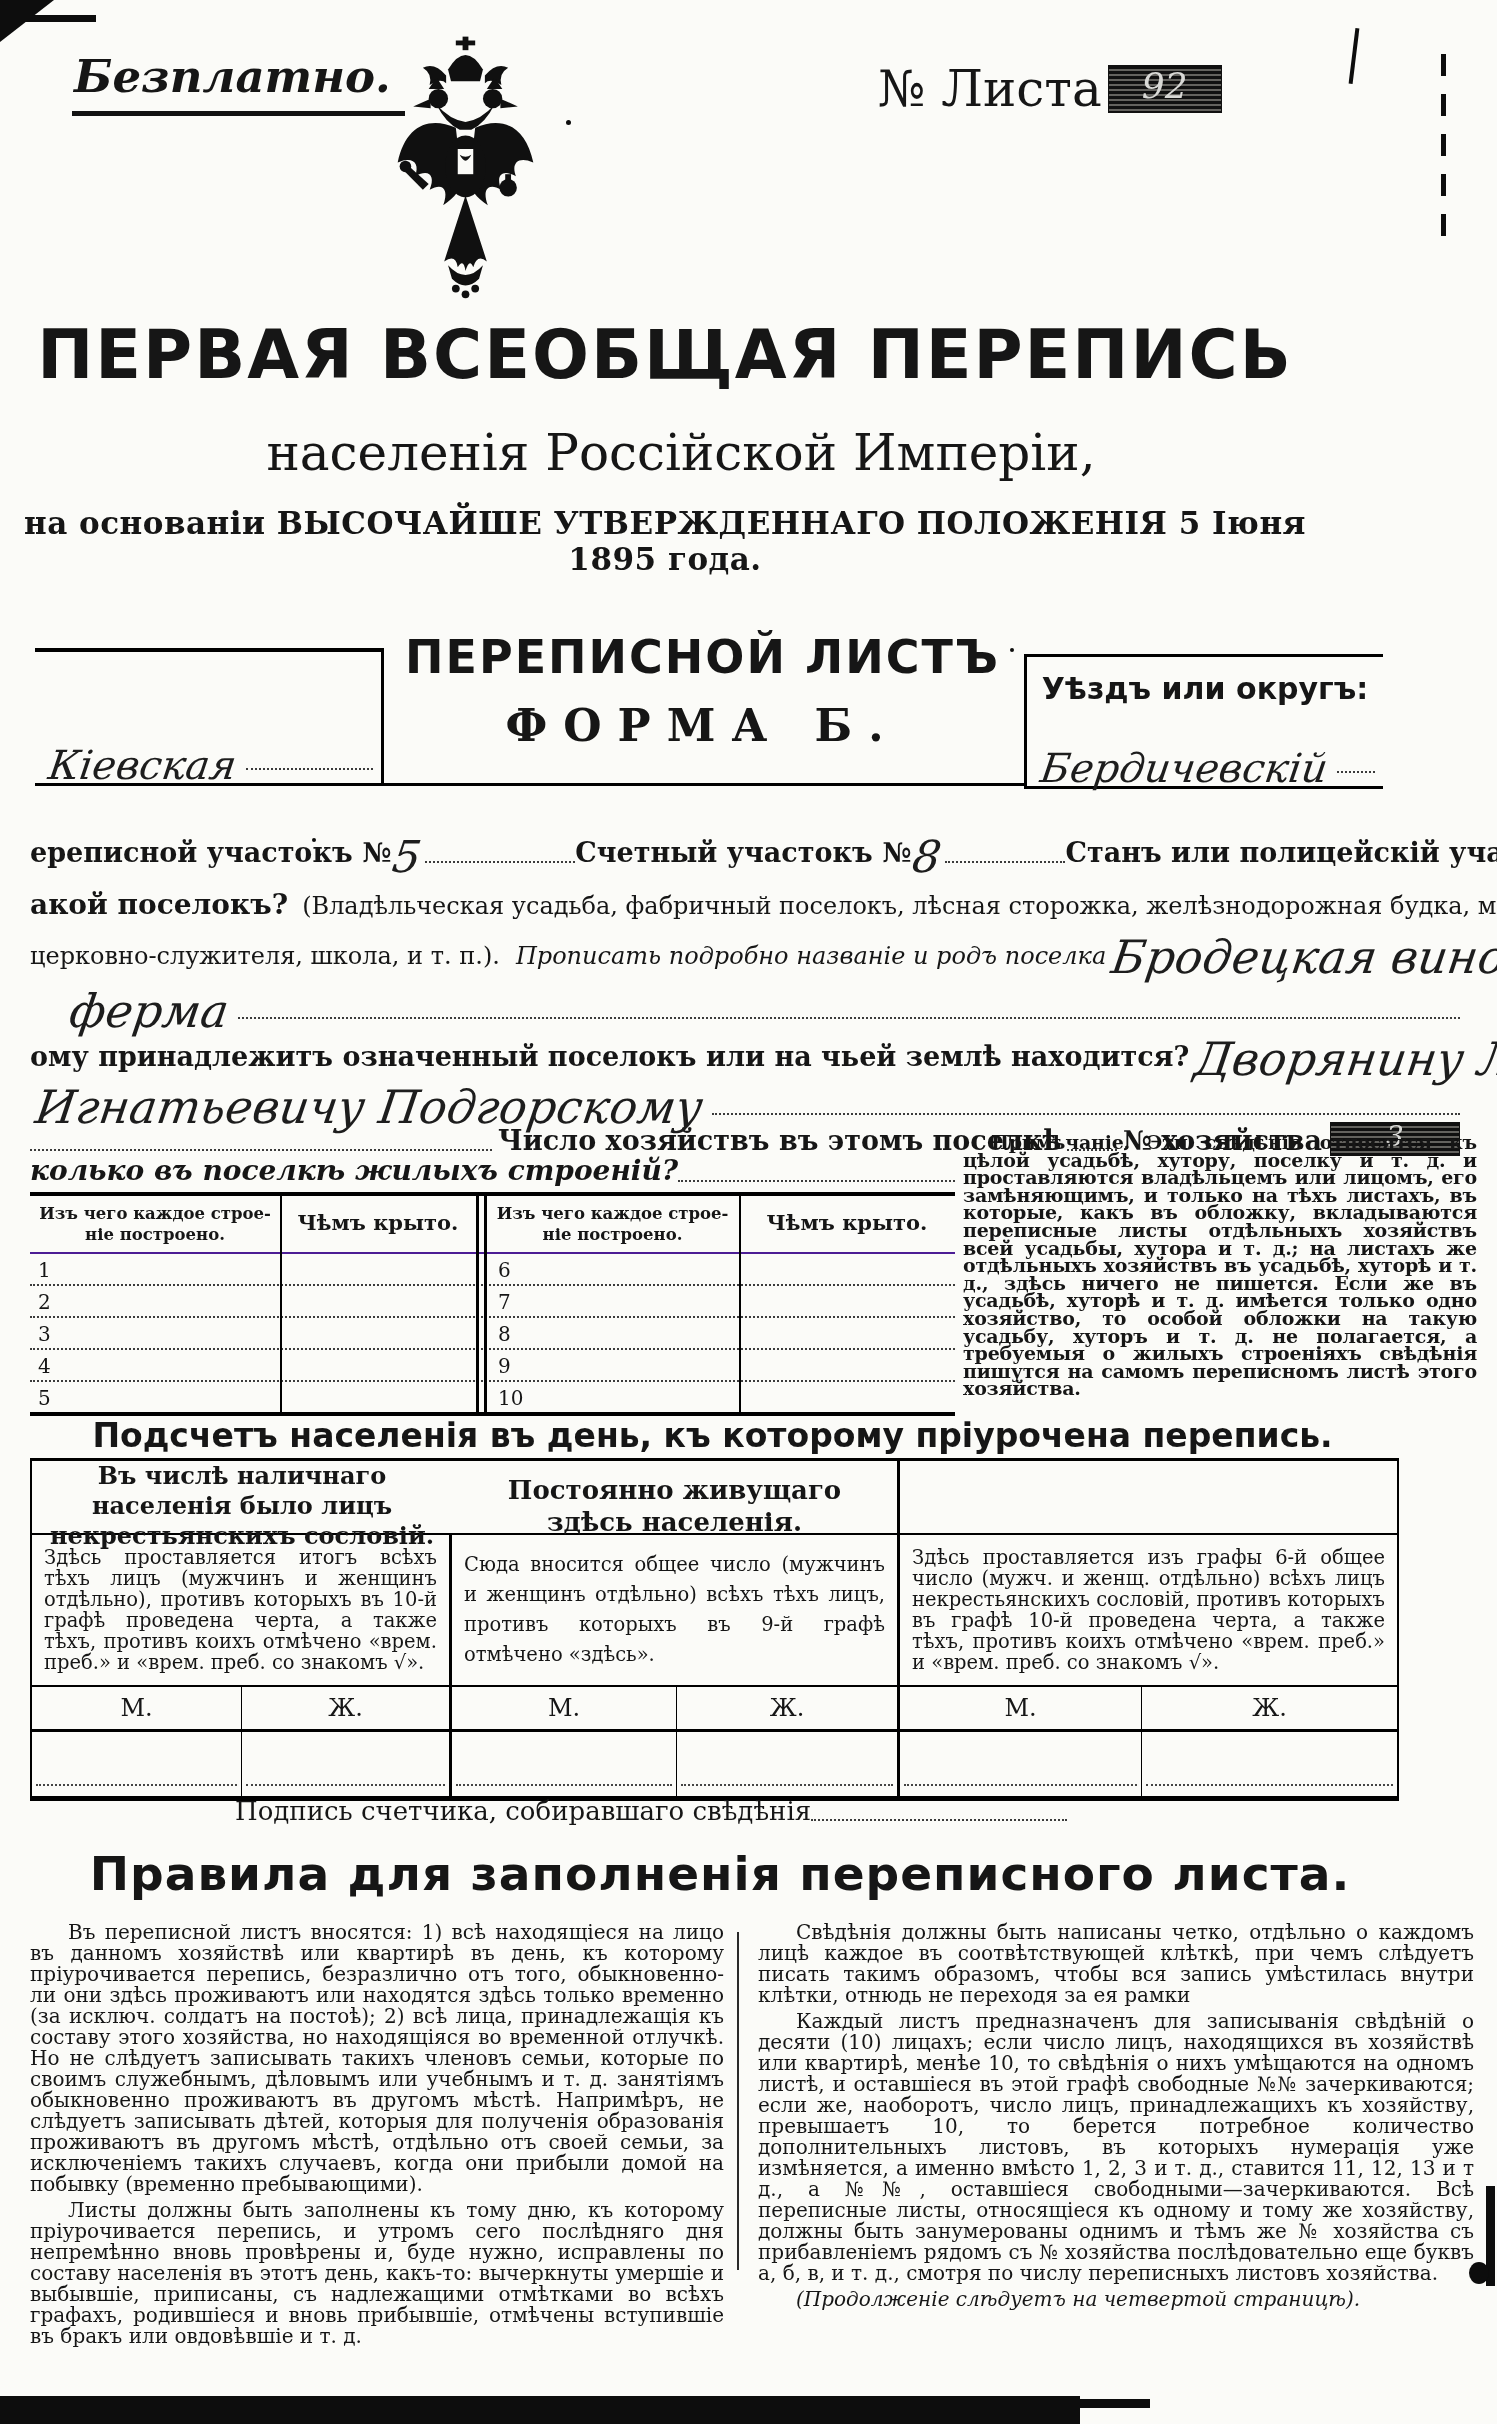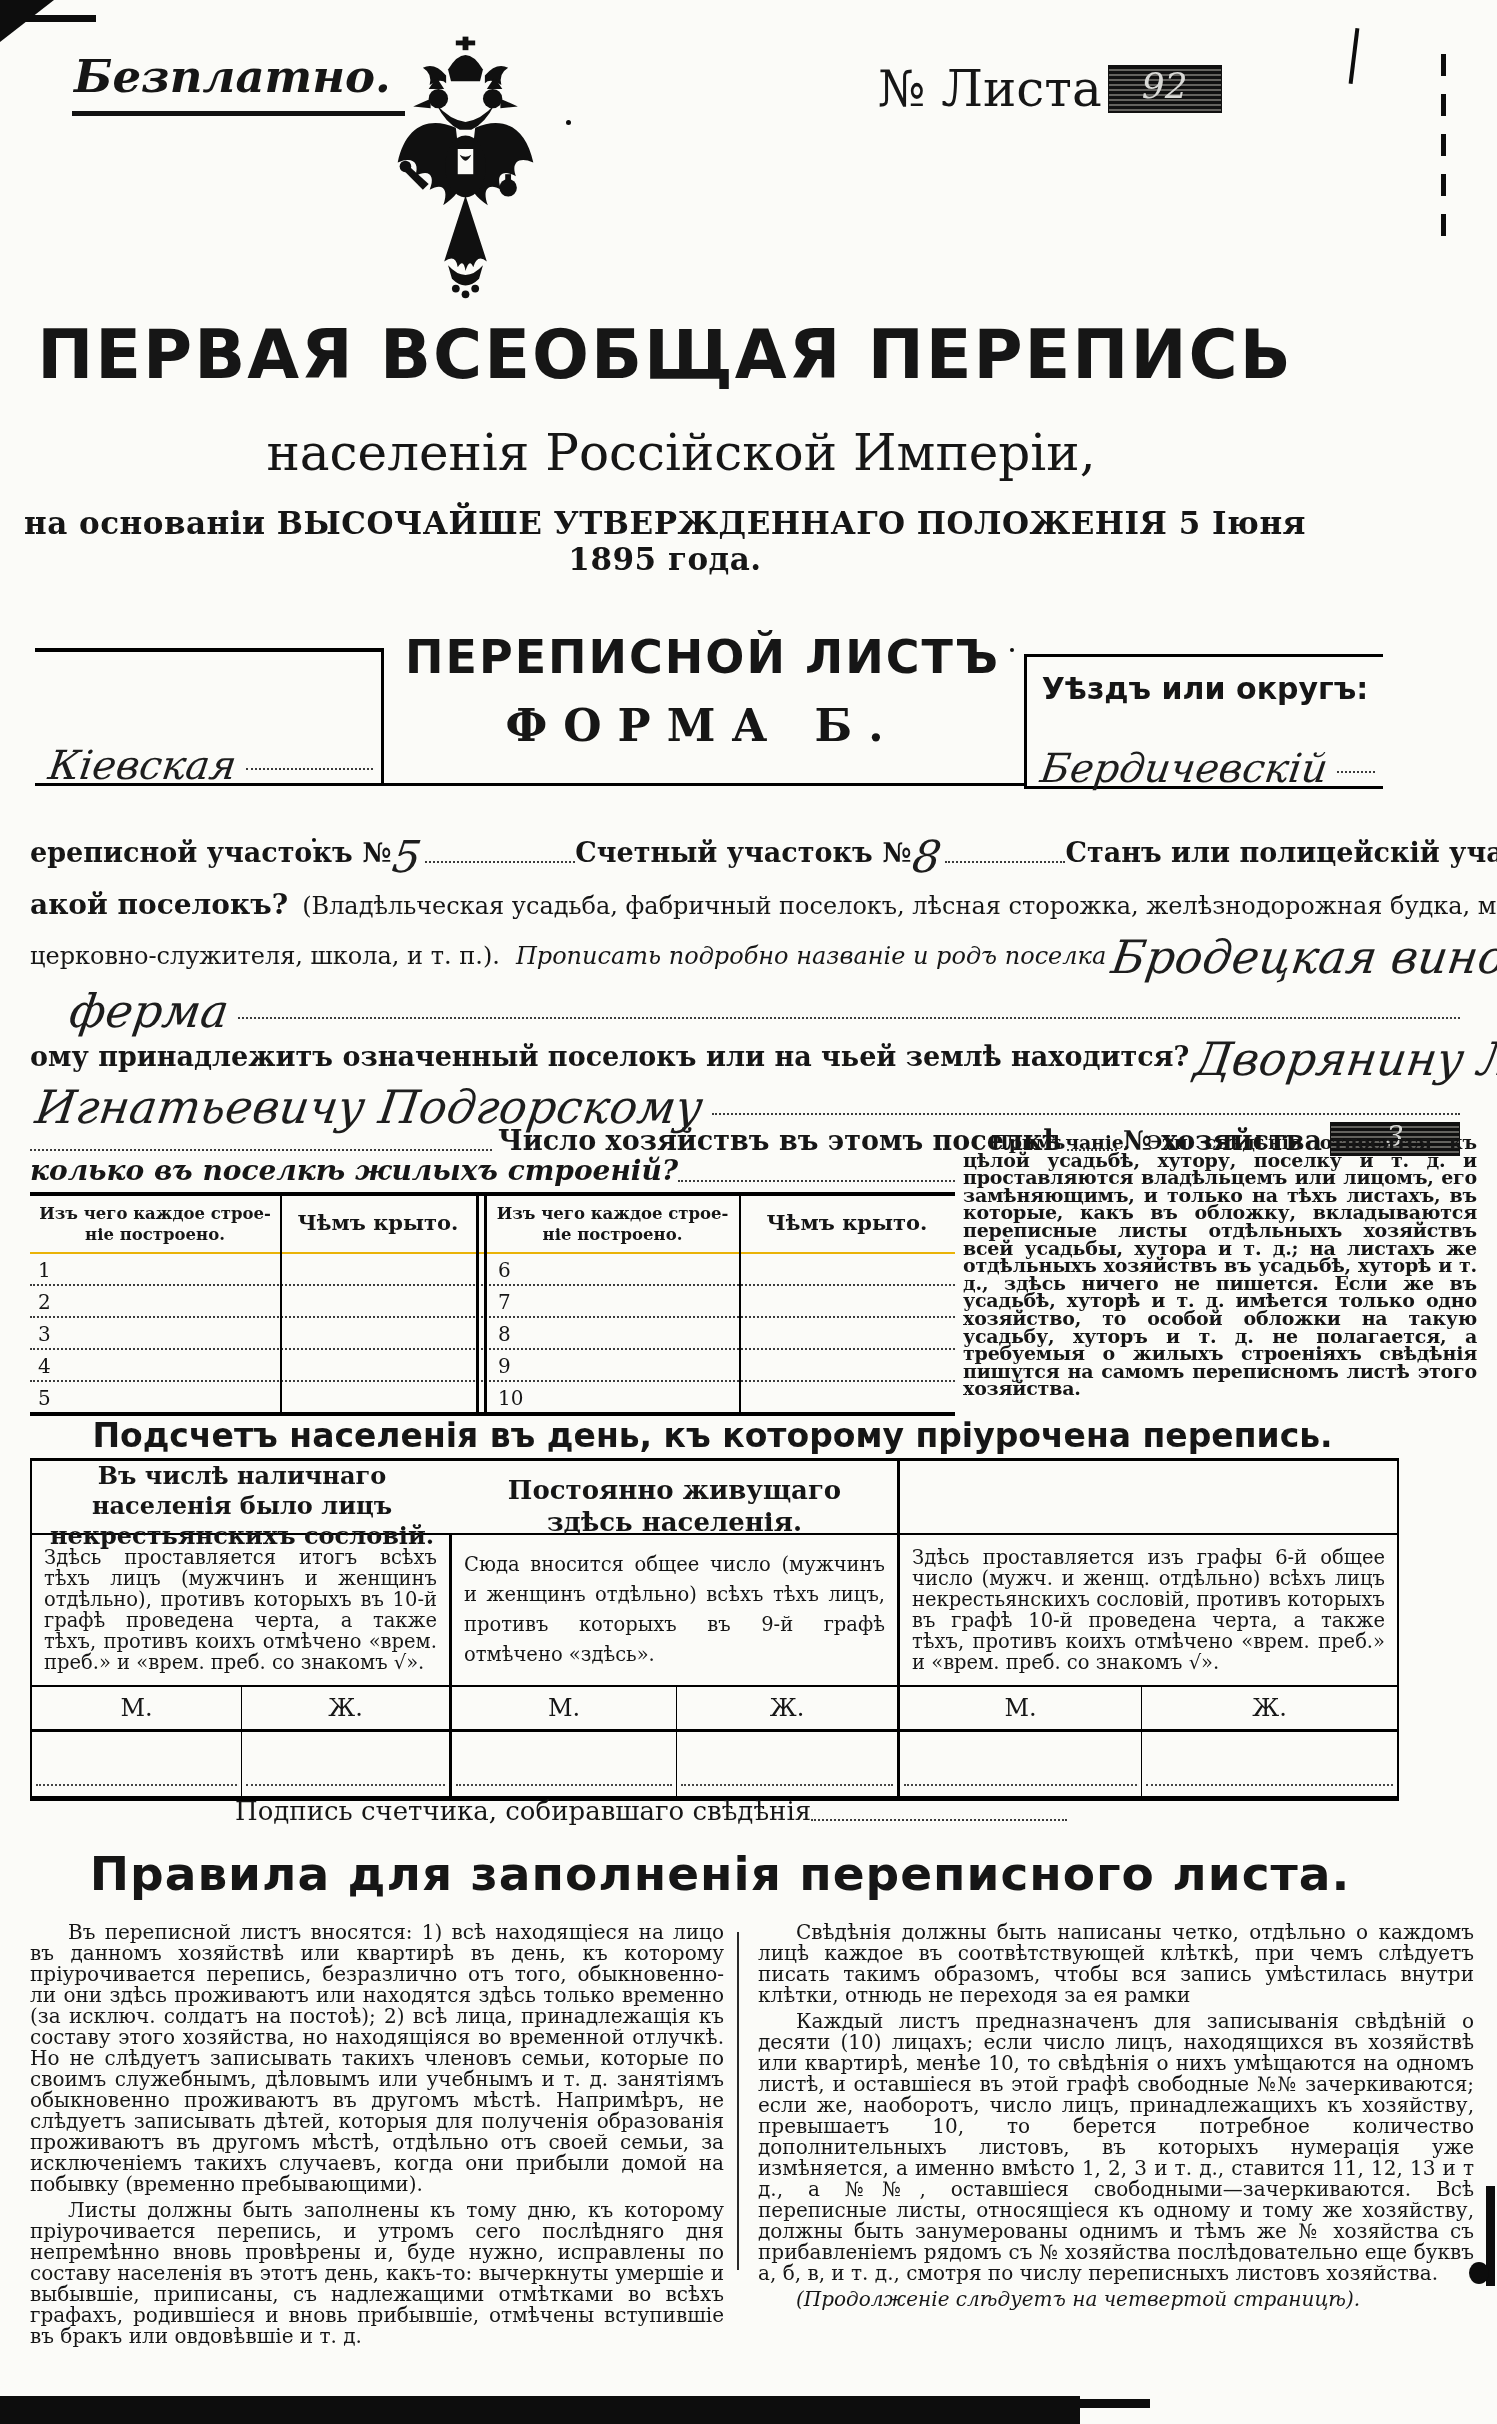--- a/index.html
+++ b/index.html
@@ -55,21 +55,21 @@
   .rbox .blabel{margin:14px 0 0 0;font-size:30px;font-weight:bold;text-align:center}
   .boxline{position:absolute;left:8px;right:8px;bottom:8px;display:flex;align-items:flex-end}
   .bandmid{left:381px;top:630px;width:643px;position:absolute;text-align:center}
   .bm1{font-size:46px;font-weight:bold;letter-spacing:2px}
   .bm2{font-size:44px;font-weight:bold;letter-spacing:16px;margin-top:16px}
   .bandrule{left:381px;top:783px;width:643px;height:3px;background:#000}
 
   
   .btable{left:30px;top:1192px;width:925px;position:absolute;
           border-top:4px solid #000;border-bottom:4px solid #000}
-  .bhdr{display:flex;border-bottom:2px solid #eab308;height:56px}
+  .bhdr{display:flex;border-bottom:2px solid #4c1d95;height:56px}
   .bh{box-sizing:border-box;text-align:center;font-weight:bold}
   .bh.c1{width:250px;font-size:16.5px;line-height:1.3;padding-top:7px}
   .bh.c2{width:196px;font-size:21px;padding-top:14px}
   .bh.g {width:10px}
   .bh.c3{width:253px;font-size:16.5px;line-height:1.3;padding-top:7px}
   .bh.c4{width:216px;font-size:21px;padding-top:14px}
   .brow{position:relative;height:30px;border-bottom:2px dotted #3b3b3b}
   .brow .n1{position:absolute;left:8px;bottom:2px;font-size:20px}
   .brow .n2{position:absolute;left:468px;bottom:2px;font-size:20px}
   .vln{position:absolute;top:0;bottom:0;background:#000}

